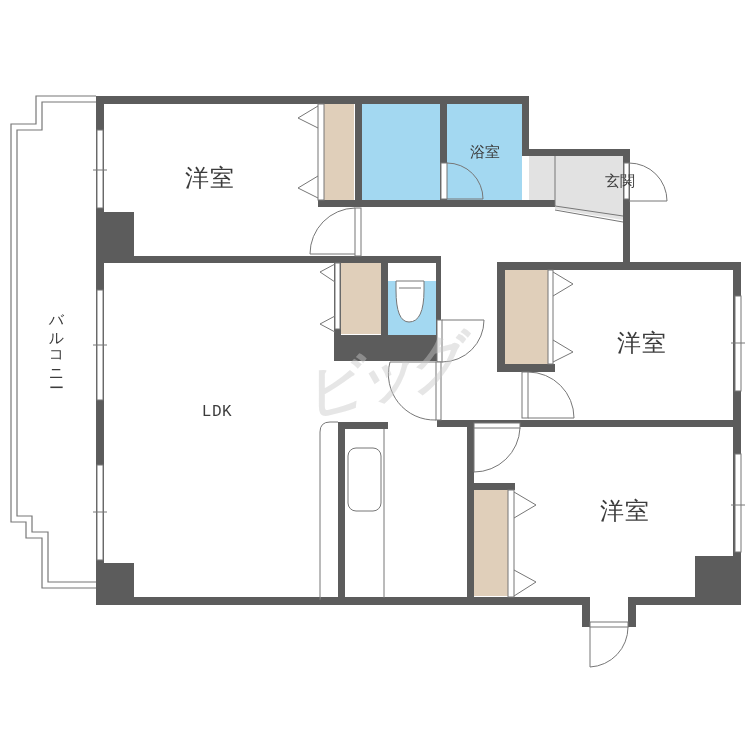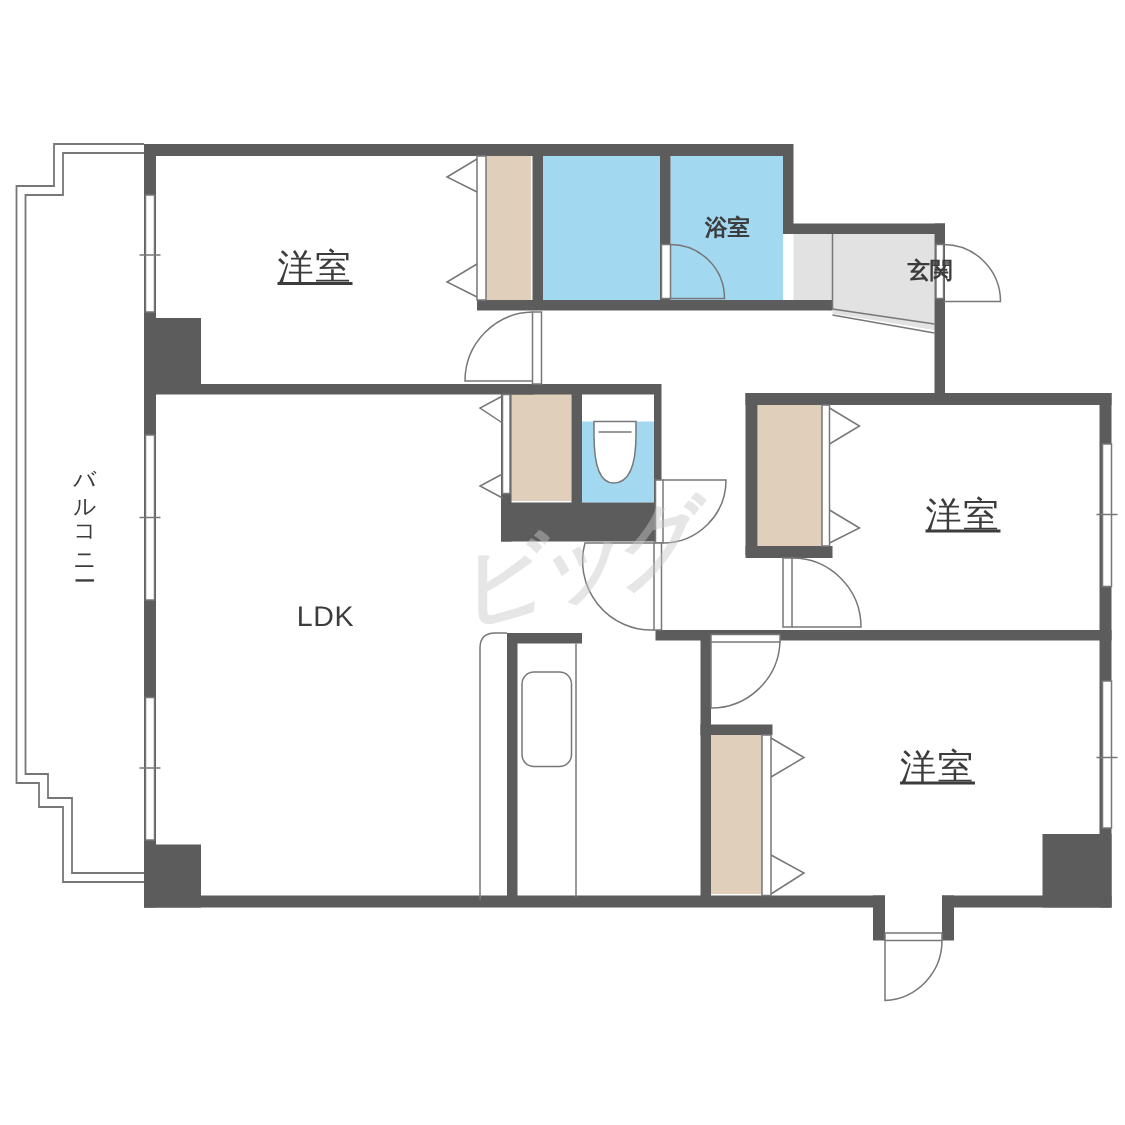--- a/index.html
+++ b/index.html
@@ -6,23 +6,23 @@
   #plan { position: relative; width: 750px; height: 750px; overflow: hidden; background: #ffffff; }
   svg { position: absolute; left: 0; top: 0; }
   .label {
     position: absolute;
     font-family: "DejaVu Sans", sans-serif;
     color: #3c3c3c;
     white-space: nowrap;
     transform: translate(-50%, -50%);
     line-height: 1;
   }
-  .label.big { font-size: 24px; letter-spacing: 1px; text-decoration: underline; }
-  .label.ldk { font-size: 19px; font-family: Liberation Sans, sans-serif; letter-spacing: 0.5px; }
-  .label.small { font-size: 15px; font-weight: bold; }
+  .label.big { font-size: 24px; letter-spacing: 1px; }
+  .label.ldk { font-size: 16px; font-family: Liberation Mono, monospace; letter-spacing: 0.5px; }
+  .label.small { font-size: 15px; }
   .label.vertical { font-size: 15px; writing-mode: vertical-rl; letter-spacing: 2px; }
   .watermark {
     position: absolute; left: 302px; top: 338px;
     font-family: "DejaVu Sans", sans-serif; font-weight: bold; font-style: italic;
     font-size: 58px; color: rgba(200,200,200,0.45); transform: rotate(-14deg);
     letter-spacing: -6px;
   }
 </style>
 </head>
 <body>

